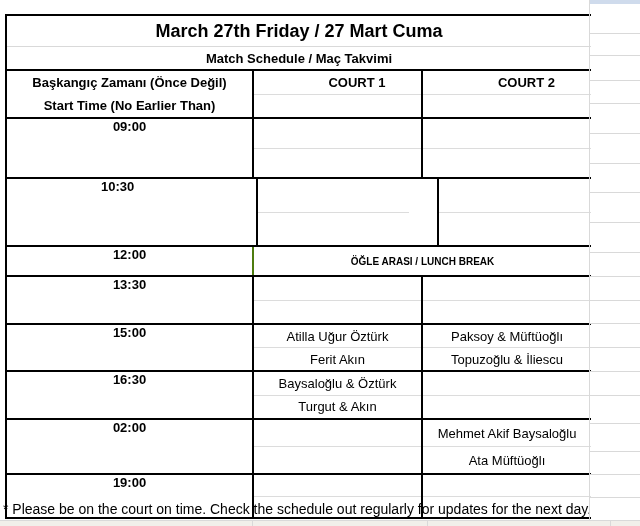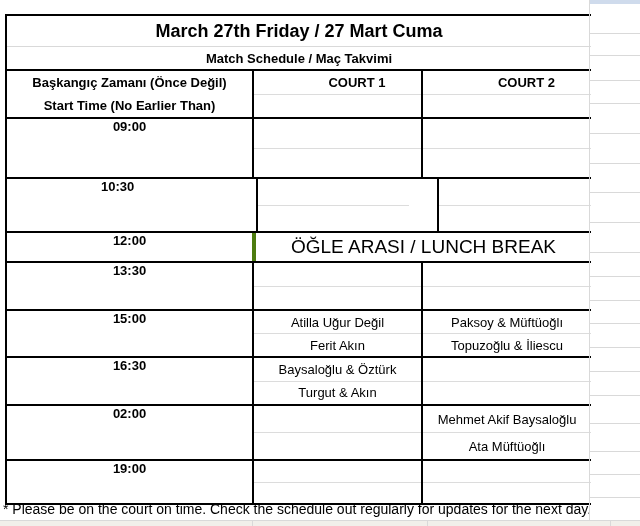--- a/index.html
+++ b/index.html
@@ -24,22 +24,22 @@
   .cell-time{
     width:245px;display:flex;flex-direction:column;align-items:center;justify-content:space-between;
     font-weight:bold;font-size:13px;box-sizing:border-box;text-align:center;
   }
   .cell-court{
     width:169px;border-left:2px solid #000;display:flex;flex-direction:column;
     box-sizing:border-box;font-size:13px;text-align:center;
   }
   .cell-court.c2{width:170px;}
   .cell-lunch{
-    width:339px;border-left:4px solid #4d7c0f;display:flex;align-items:center;justify-content:center;
-    font-weight:normal;font-size:19px;box-sizing:border-box;
+    width:339px;border-left:2px solid #4d7c0f;display:flex;align-items:center;justify-content:center;
+    font-weight:bold;font-size:10px;box-sizing:border-box;
   }
   .half{flex:1;display:flex;align-items:center;justify-content:center;white-space:nowrap;}
   .half.second{border-top:1px solid #dcdcdc;}
   .hdr-line{flex:1;display:flex;align-items:center;justify-content:center;white-space:nowrap;}
   .cell-court .hdr-label{flex:1;display:flex;align-items:center;justify-content:center;font-weight:bold;padding-left:39px;}
   .cell-court .hdr-empty{flex:1;border-top:1px solid #dcdcdc;}
   
   .footnote{
     position:absolute;left:3px;top:498px;width:637px;height:22px;
     display:flex;align-items:center;font-size:14px;white-space:nowrap;
@@ -85,21 +85,21 @@
       <div class="cell-court">
         <span class="half"></span>
           <span class="half second"></span>
       </div>
       <div class="cell-court c2">
         <span class="half"></span>
           <span class="half second"></span>
       </div>
     </div>
 
-    <div class="row bt" style="height:54px;gap:28px;">
+    <div class="row bt" style="height:68px;gap:28px;">
       <div class="cell-time">10:30</div>
       <div class="cell-court">
         <span class="half"></span>
           <span class="half second"></span>
       </div>
       <div class="cell-court c2">
         <span class="half"></span>
           <span class="half second"></span>
       </div>
     </div>
@@ -117,21 +117,21 @@
       </div>
       <div class="cell-court c2">
         <span class="half"></span>
           <span class="half second"></span>
       </div>
     </div>
 
     <div class="row bt" style="height:47px;">
       <div class="cell-time">15:00</div>
       <div class="cell-court">
-        <span class="half">Atilla Uğur Değil</span>
+        <span class="half">Atilla Uğur Öztürk</span>
         <span class="half second">Ferit Akın</span>
       </div>
       <div class="cell-court c2">
         <span class="half">Paksoy &amp; Müftüoğlı</span>
         <span class="half second">Topuzoğlu &amp; İliescu</span>
       </div>
     </div>
 
     <div class="row bt" style="height:48px;">
       <div class="cell-time">16:30</div>

